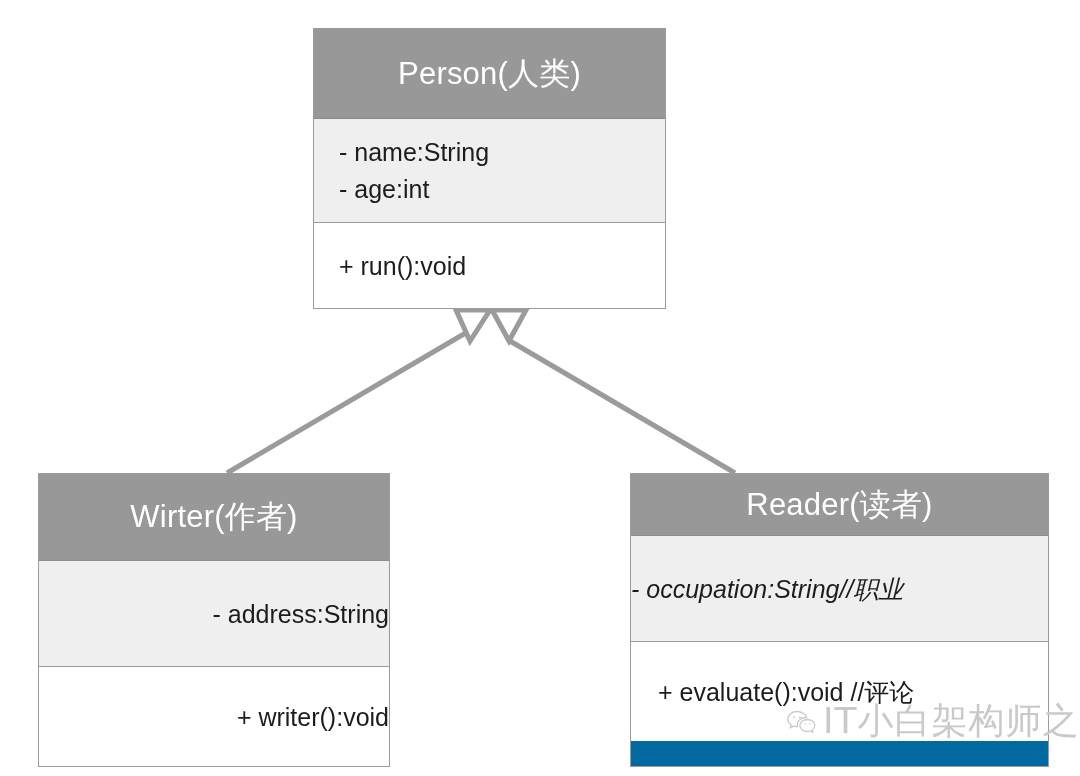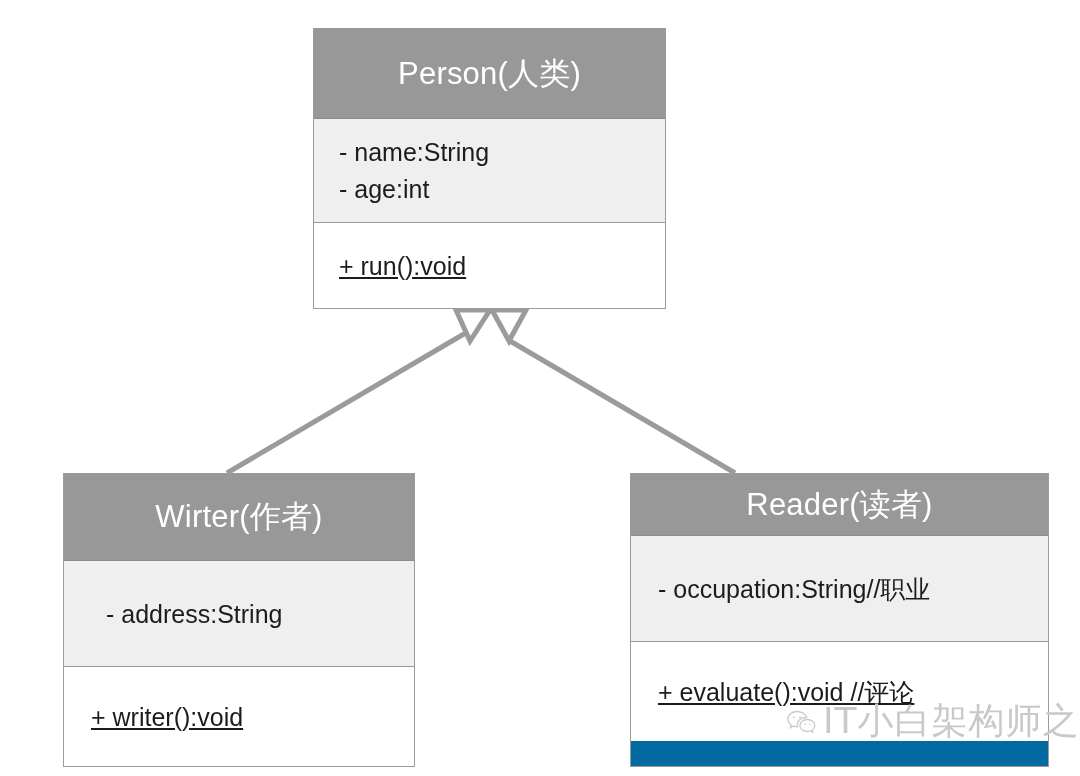--- a/index.html
+++ b/index.html
@@ -52,21 +52,20 @@
     justify-content: center;
     color: #1c1c1c;
   }
   .uml-methods {
     box-sizing: border-box;
     background: #ffffff;
     display: flex;
     flex-direction: column;
     justify-content: center;
     color: #1c1c1c;
-    text-decoration: underline;
   }
   .uml-attrs .line,
   .uml-methods .line {
     white-space: nowrap;
   }
 
   
   #class-person {
     left: 313px;
     top: 28px;
@@ -89,24 +88,25 @@
     height: 85px;
     padding-left: 25px;
   }
   #class-person .uml-methods .line {
     font-size: 25px;
     line-height: 32px;
   }
 
   
   #class-wirter {
-    left: 63px;
+    left: 38px;
     top: 473px;
     width: 352px;
     height: 294px;
+    text-align: right;
   }
   #class-wirter .uml-header {
     height: 87px;
     font-size: 31px;
   }
   #class-wirter .uml-attrs {
     height: 106px;
     padding-left: 42px;
   }
   #class-wirter .uml-attrs .line {
@@ -128,21 +128,21 @@
     top: 473px;
     width: 419px;
     height: 294px;
   }
   #class-reader .uml-header {
     height: 62px;
     font-size: 31px;
   }
   #class-reader .uml-attrs {
     height: 106px;
-    padding-left: 27px;
+    font-style: italic;
   }
   #class-reader .uml-attrs .line {
     font-size: 25px;
     line-height: 32px;
   }
   #class-reader .uml-methods {
     height: 99px;
     padding-left: 27px;
   }
   #class-reader .uml-methods .line {

